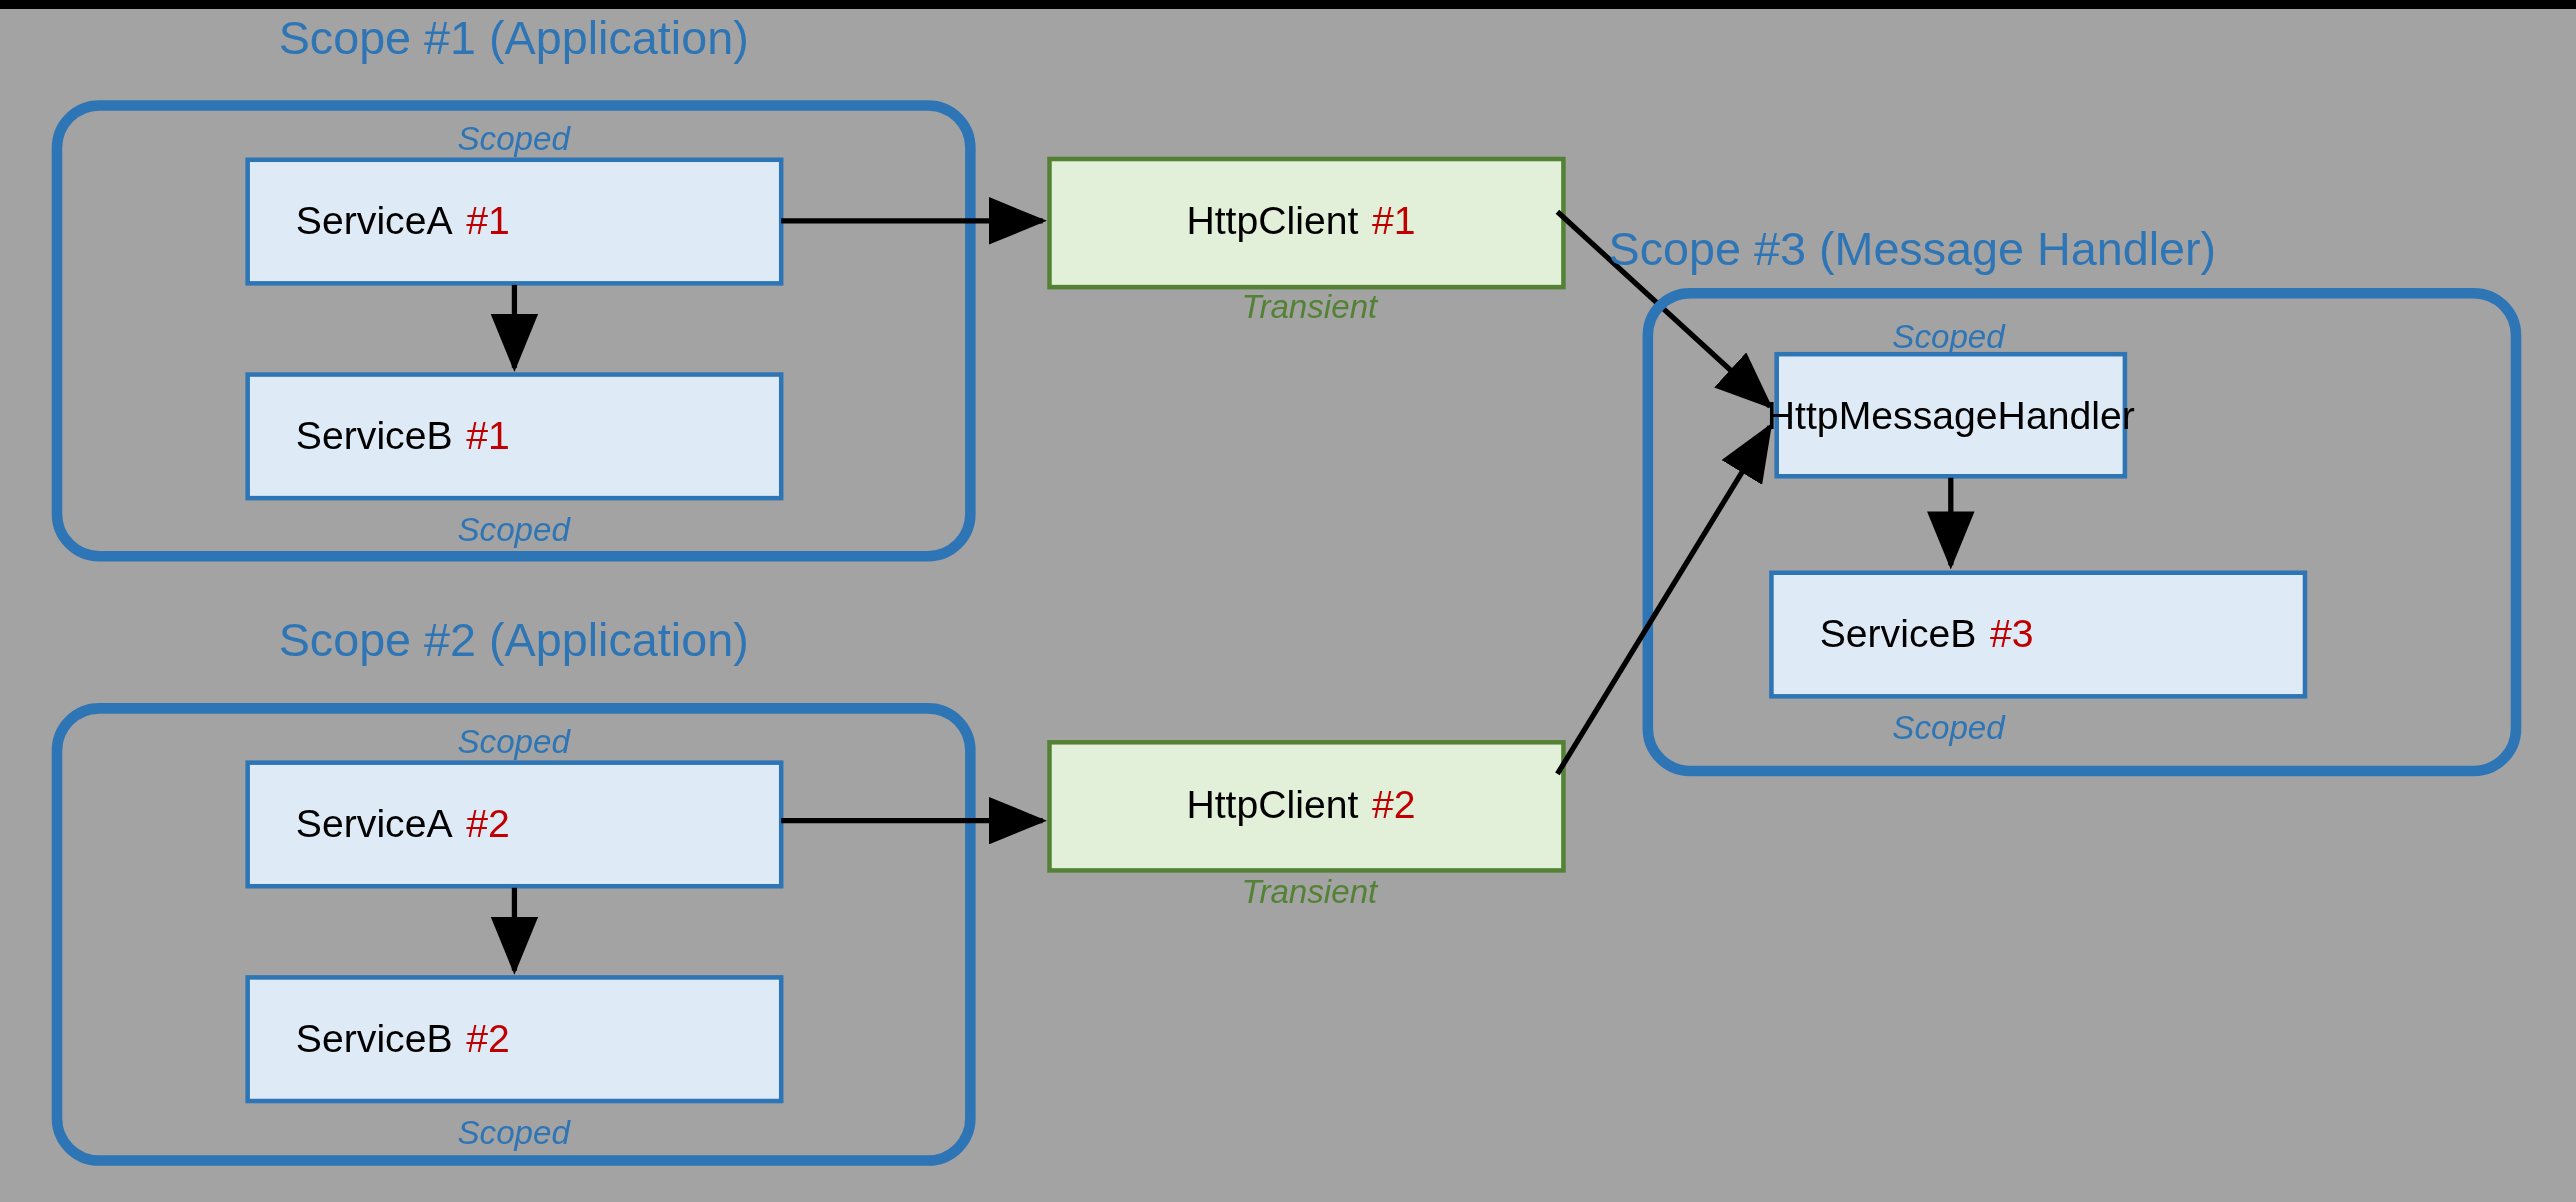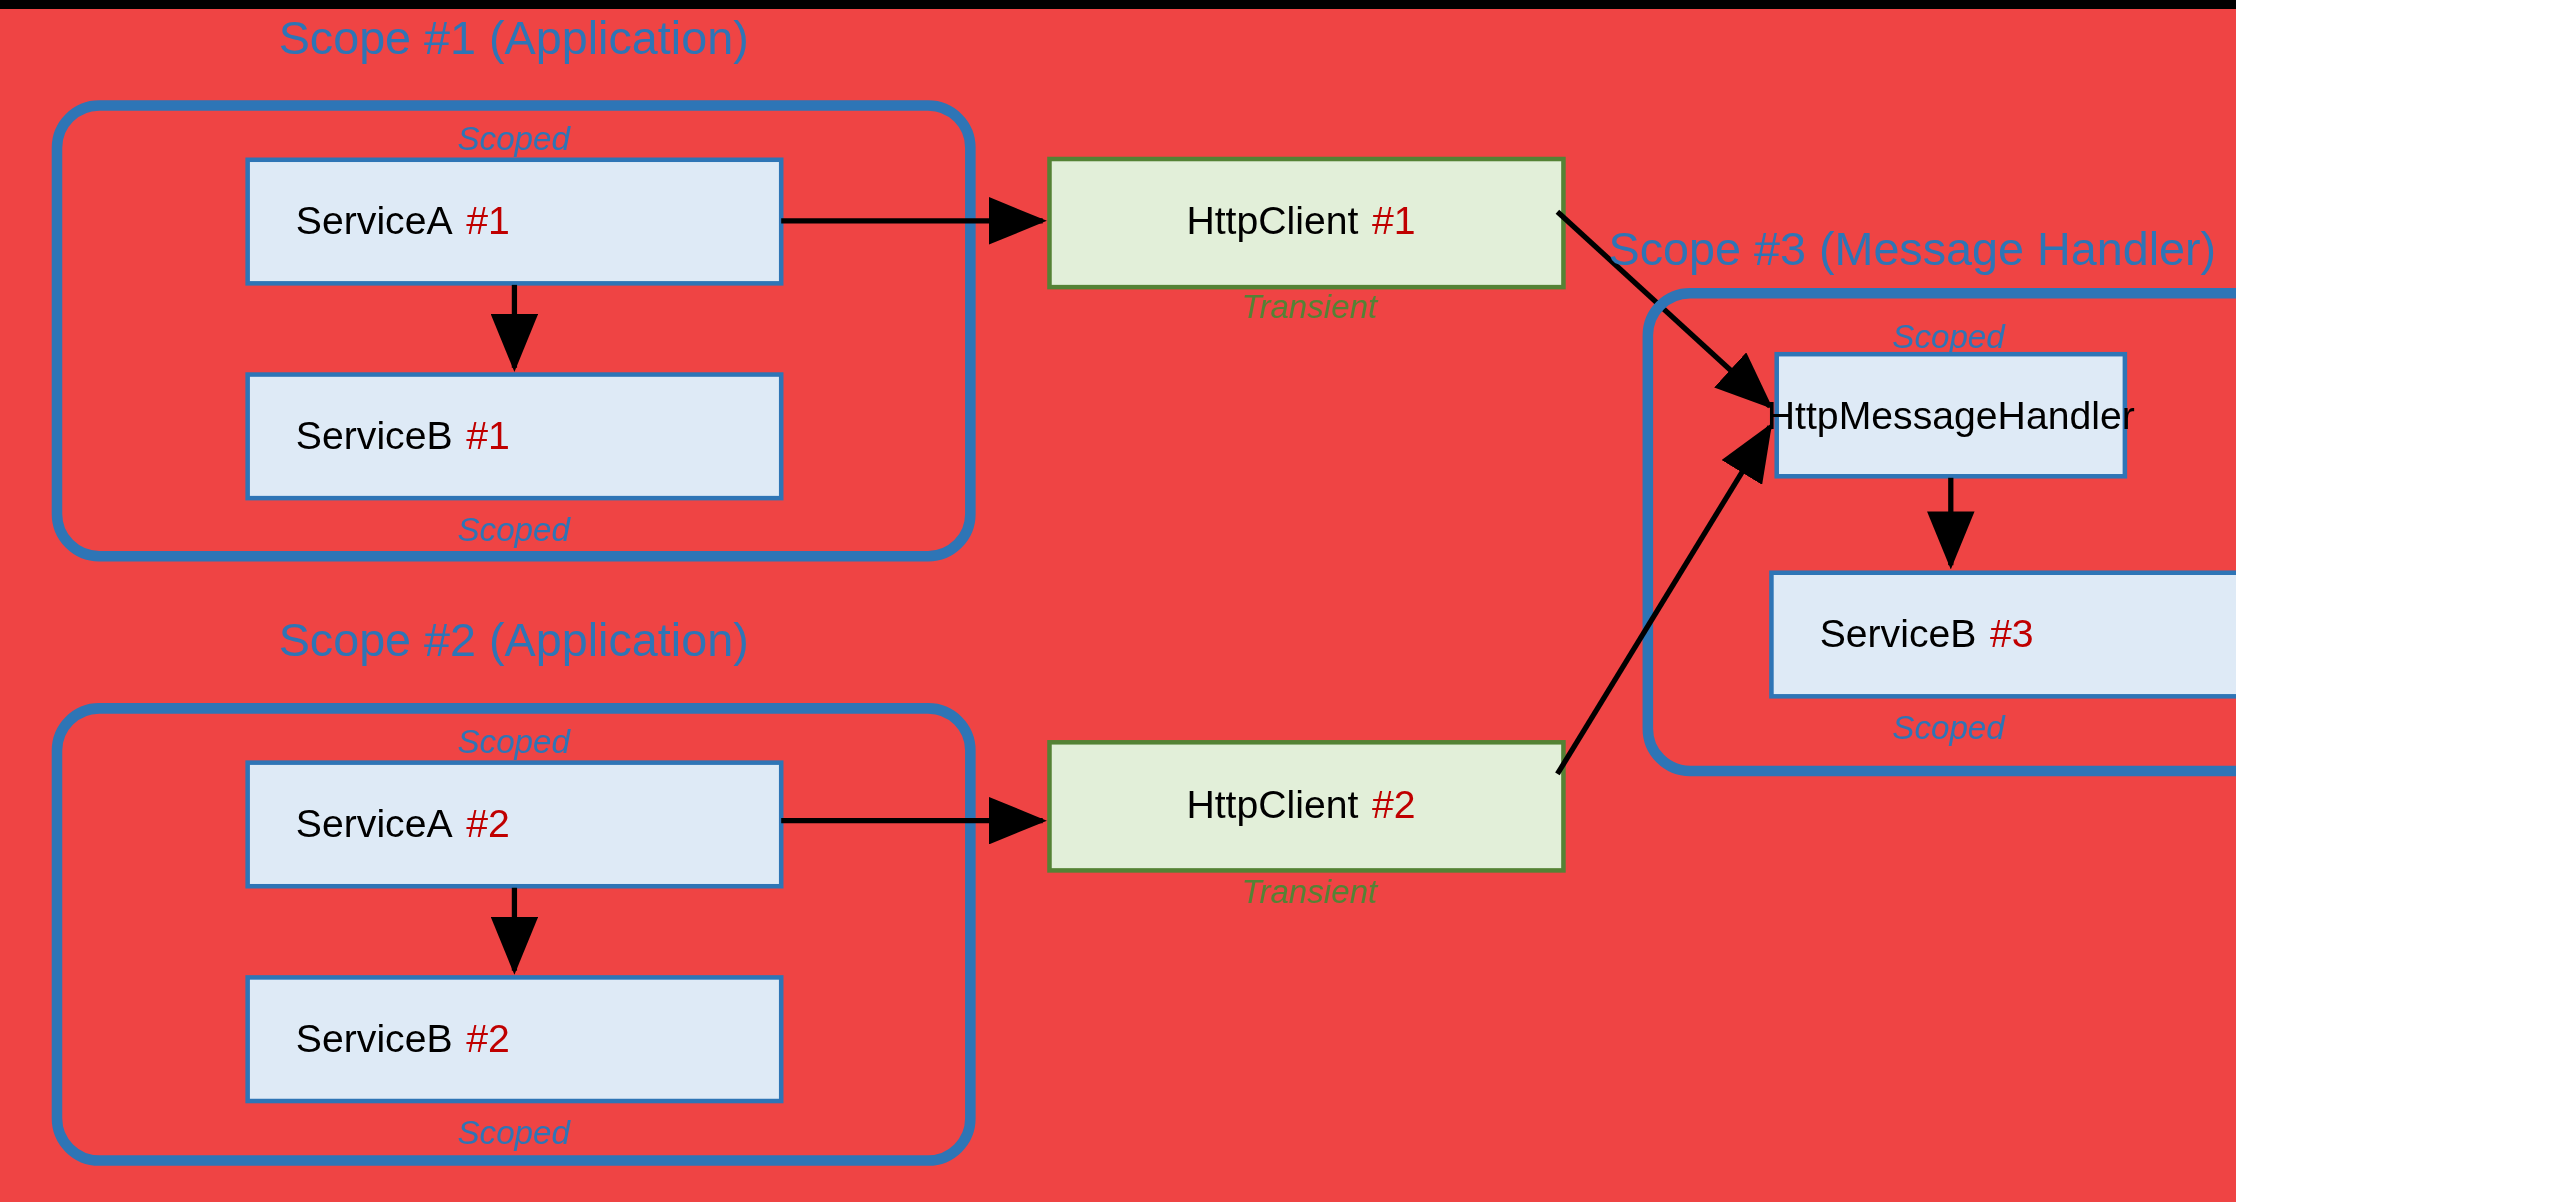--- a/index.html
+++ b/index.html
@@ -2,23 +2,23 @@
 <html style="font-size:12px"><head>
 <meta charset="utf-8">
 <style>
   html, body {
     margin: 0;
     padding: 0;
     background: #ffffff;
   }
   #stage {
     position: relative;
-    width: 2236px;
+    width: 2576px;
     height: 1202px;
-    background: #ef4444;
+    background: #a3a3a3;
     overflow: hidden;
     font-family: "Liberation Sans", sans-serif;
     text-align: center;
   }
   .topbar {
     position: absolute;
     left: 0; top: 0;
     width: 2576px;
     height: 9px;
     background: #000000;

